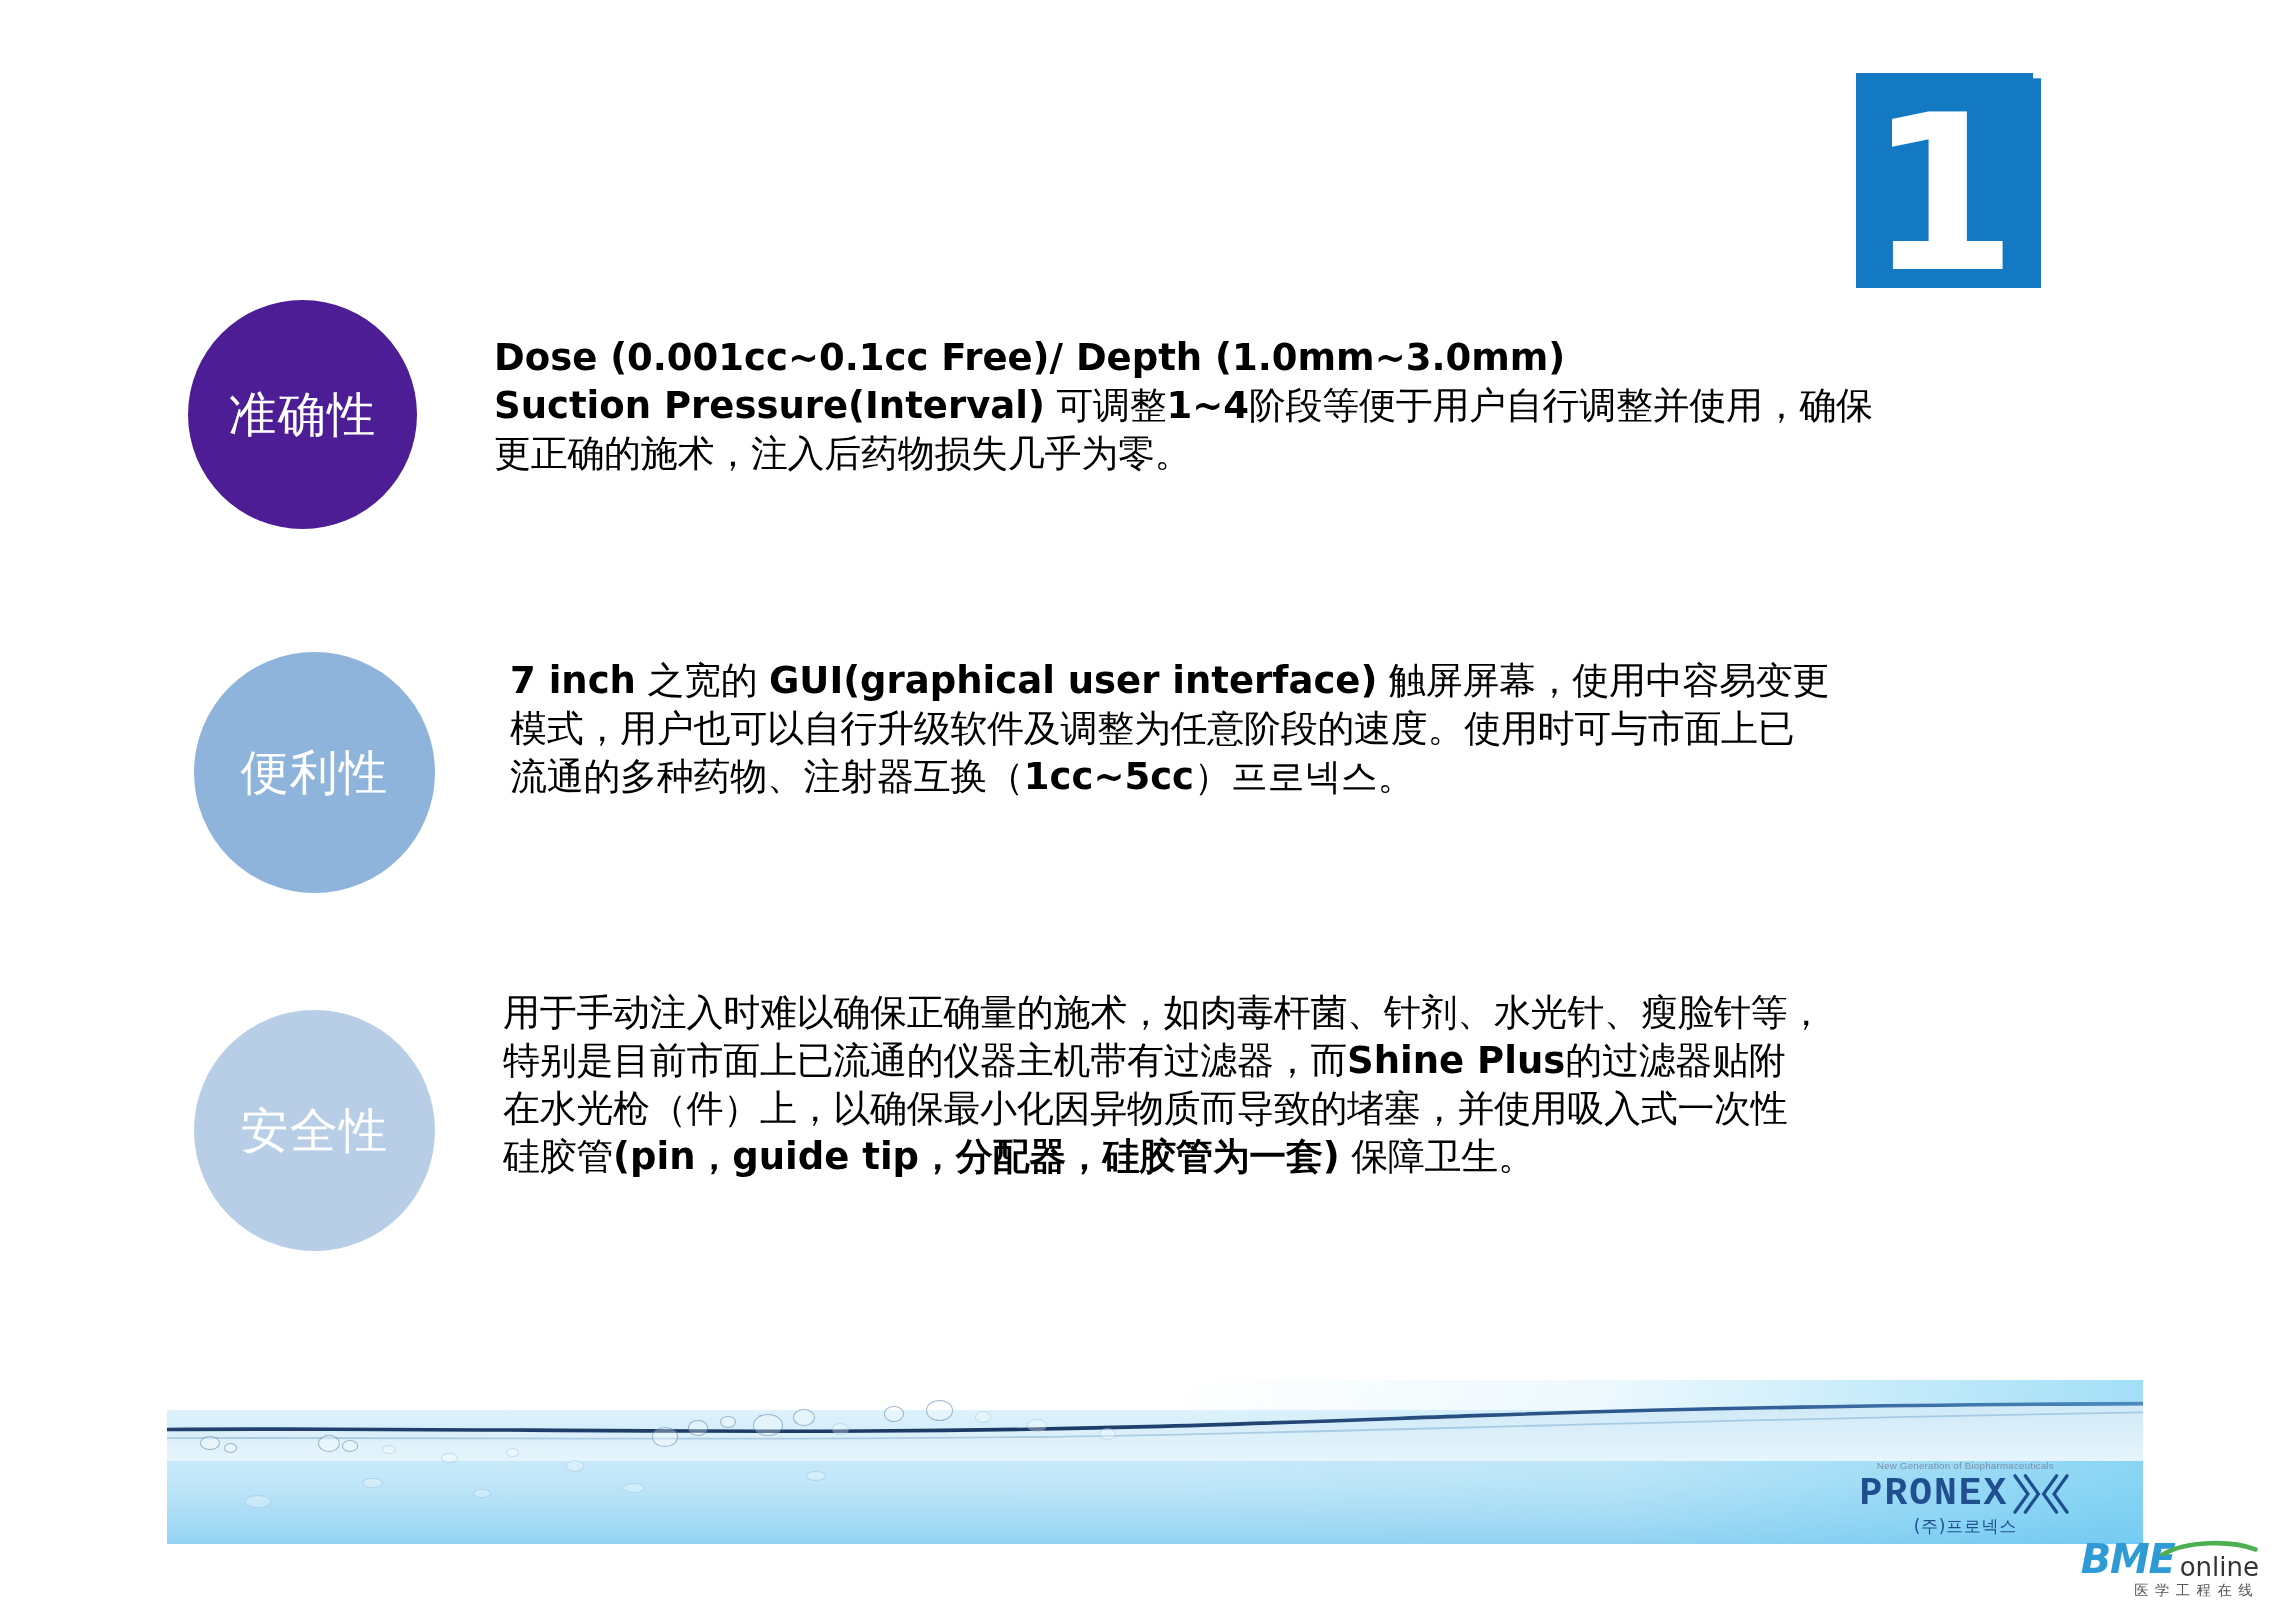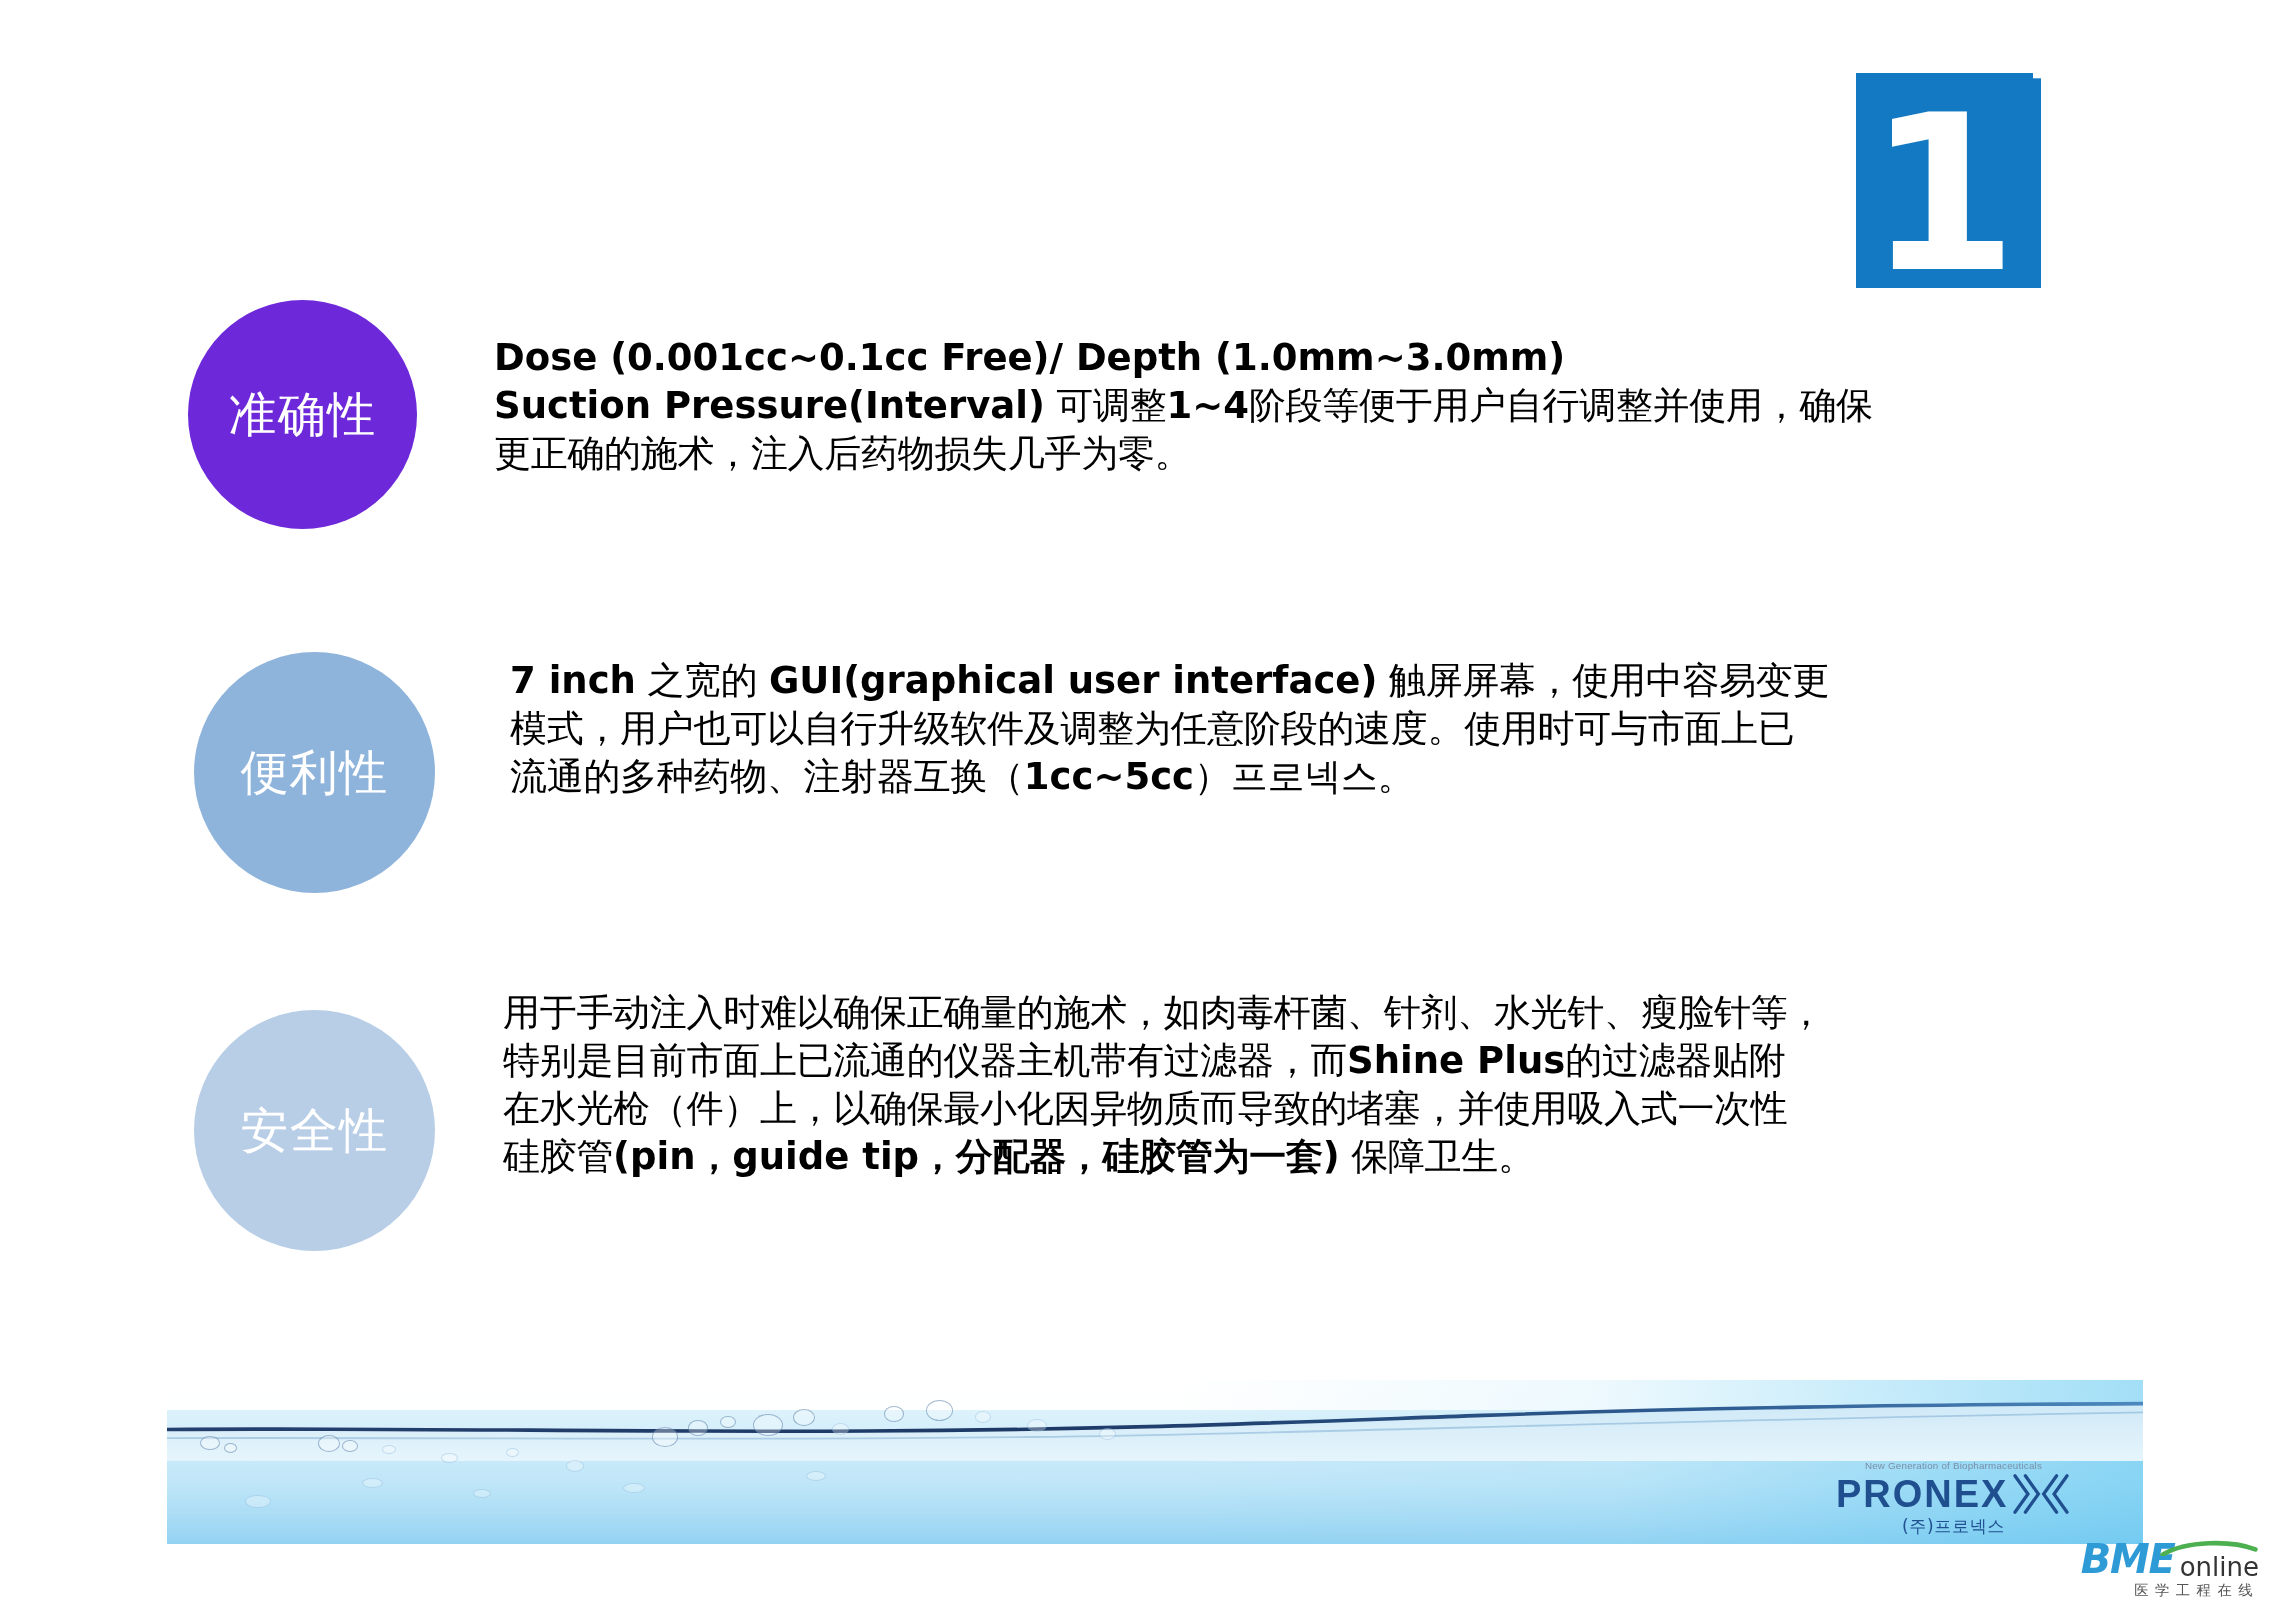--- a/index.html
+++ b/index.html
@@ -79,21 +79,21 @@
     white-space: nowrap;
   }
   .body-text .en { font-weight: 700; letter-spacing: 0px; }
   .body-text .cn { font-weight: 400; }
   .body-text .cn-b { font-weight: 700; }
   .body-text .ln { display: block; }
 
   
   #circle-accuracy {
     left: 188px; top: 300px; width: 229px; height: 229px;
-    background: #6d28d9;
+    background: #4c1d95;
   }
   #text-accuracy { left: 494px; top: 334px; }
 
   
   #circle-convenience {
     left: 194px; top: 652px; width: 241px; height: 241px;
     background: #8fb4dc;
   }
   #text-convenience { left: 510px; top: 657px; }
 
@@ -165,21 +165,21 @@
     display: flex;
     align-items: center;
     justify-content: center;
     gap: 2.6px;
   }
   #pronex-wordmark {
     font-size: 38px;
     font-weight: 700;
     color: #1f4f8f;
     letter-spacing: 2px;
-    font-family: Liberation Sans, sans-serif;
+    font-family: Liberation Mono, monospace;
   }
   #pronex-mark { display: block; }
   #pronex-korean {
     font-size: 17px;
     color: #1f4f8f;
     letter-spacing: 0.7px;
     margin-top: 2.6px;
     font-family: "DejaVu Sans", sans-serif;
   }
 

